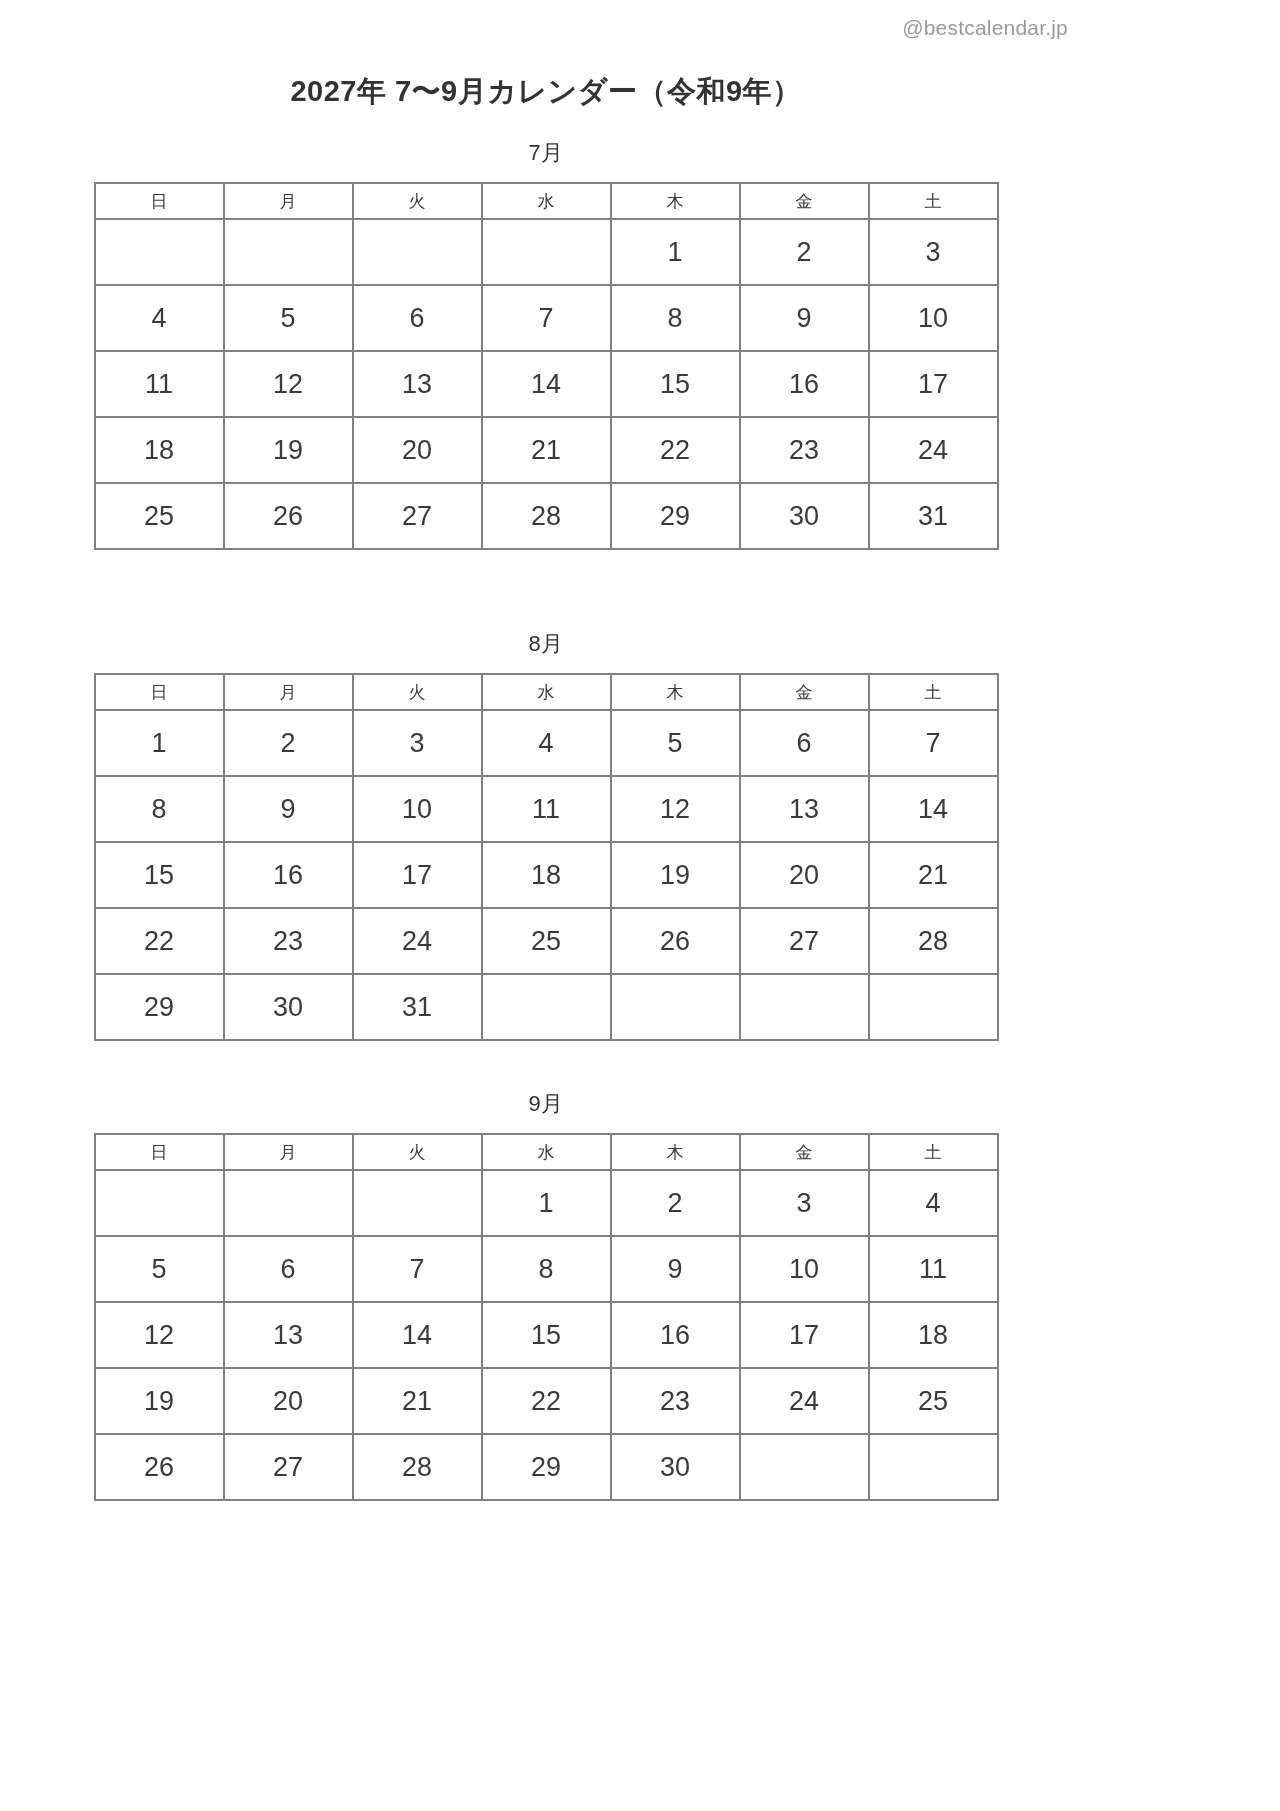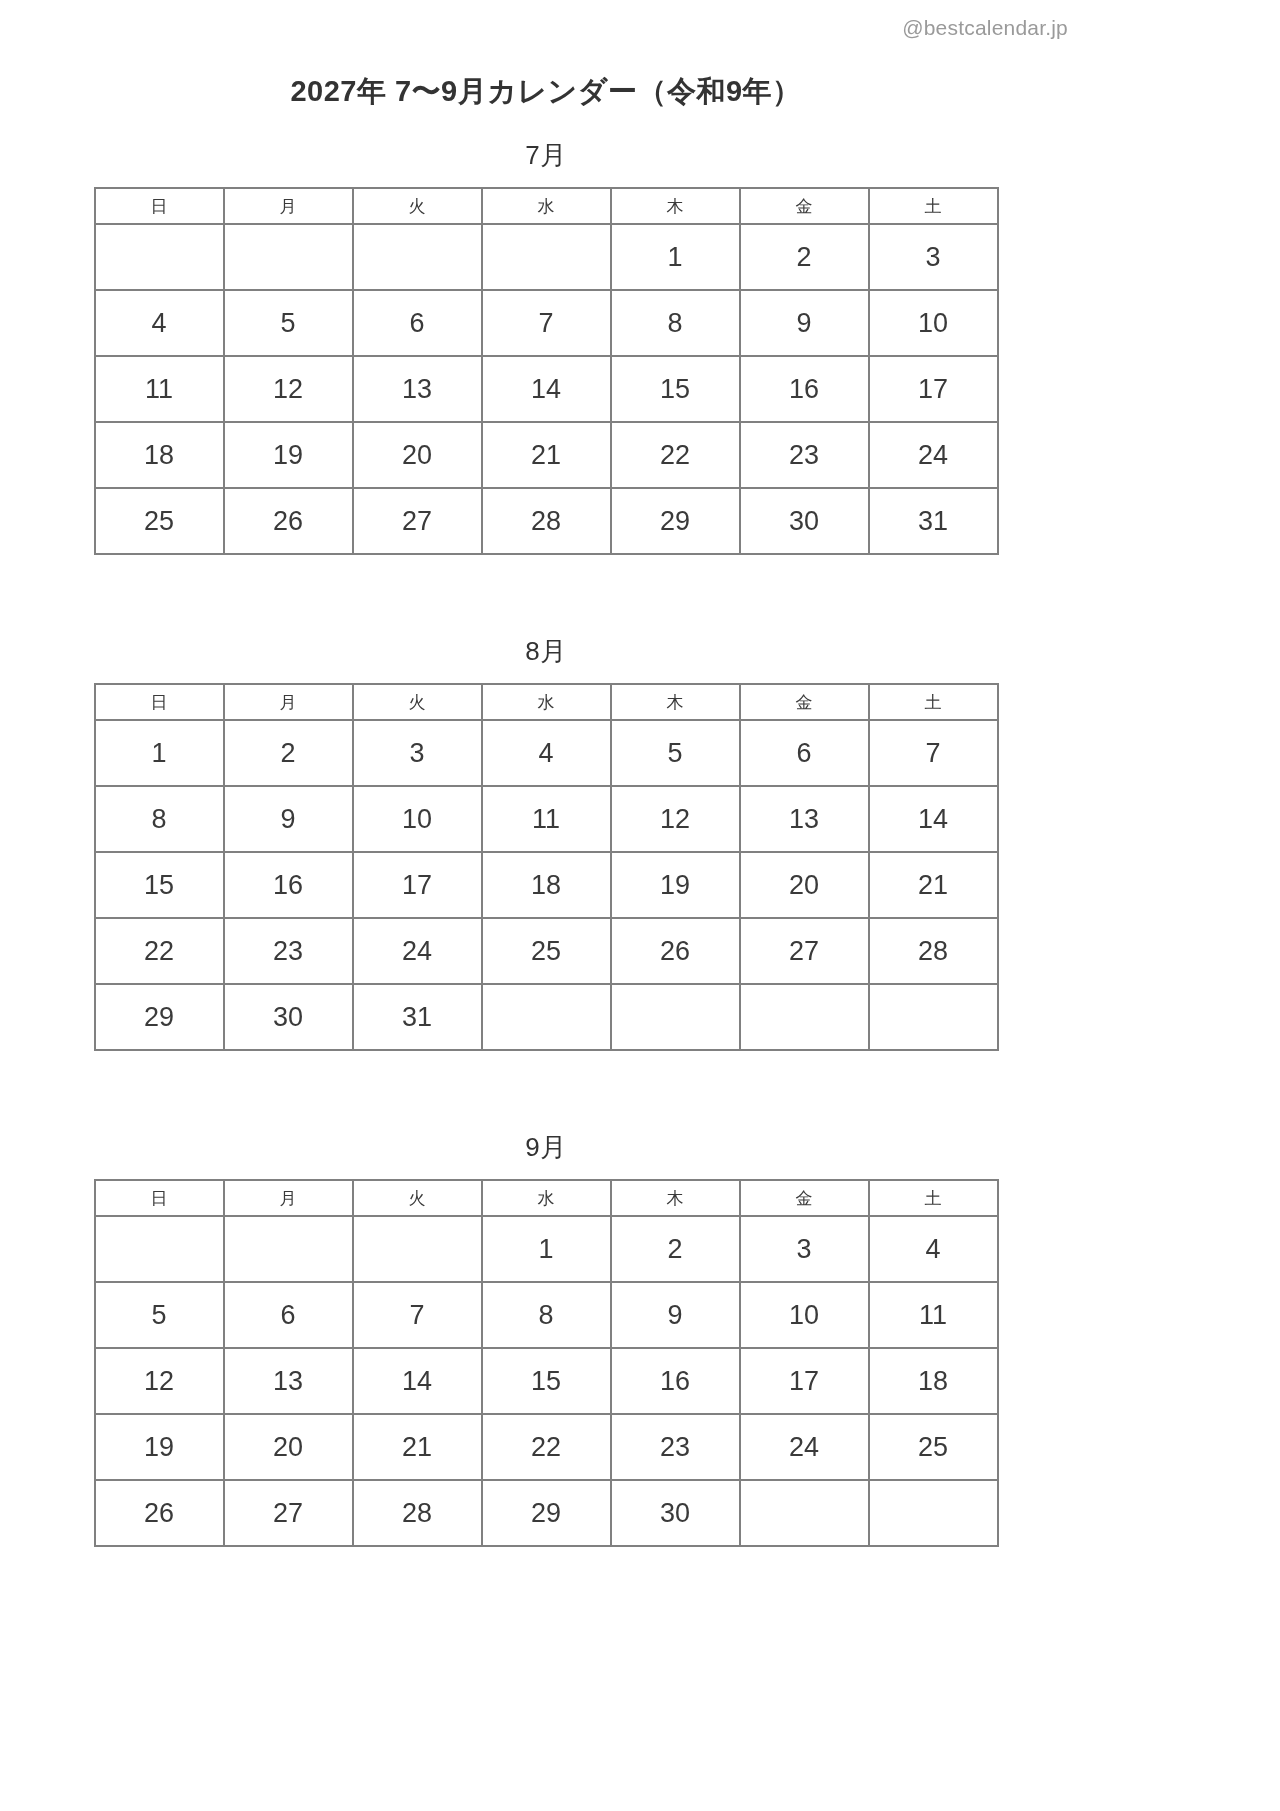--- a/index.html
+++ b/index.html
@@ -43,25 +43,25 @@
     letter-spacing: 0.5px;
   }
 
   .month-block {
     width: 905px;
     margin: 0 auto;
   }
 
   .month-block.m-jul { margin-top: 26px; }
   .month-block.m-aug { margin-top: 79px; }
-  .month-block.m-sep { margin-top: 79px; }
+  .month-block.m-sep { margin-top: 48px; }
 
   .month-label {
     text-align: center;
-    font-size: 26px;
+    font-size: 22px;
     color: #333333;
     margin-bottom: 14px;
     letter-spacing: 0.5px;
   }
 
   table.cal {
     border-collapse: collapse;
     width: 905px;
     table-layout: fixed;
   }

